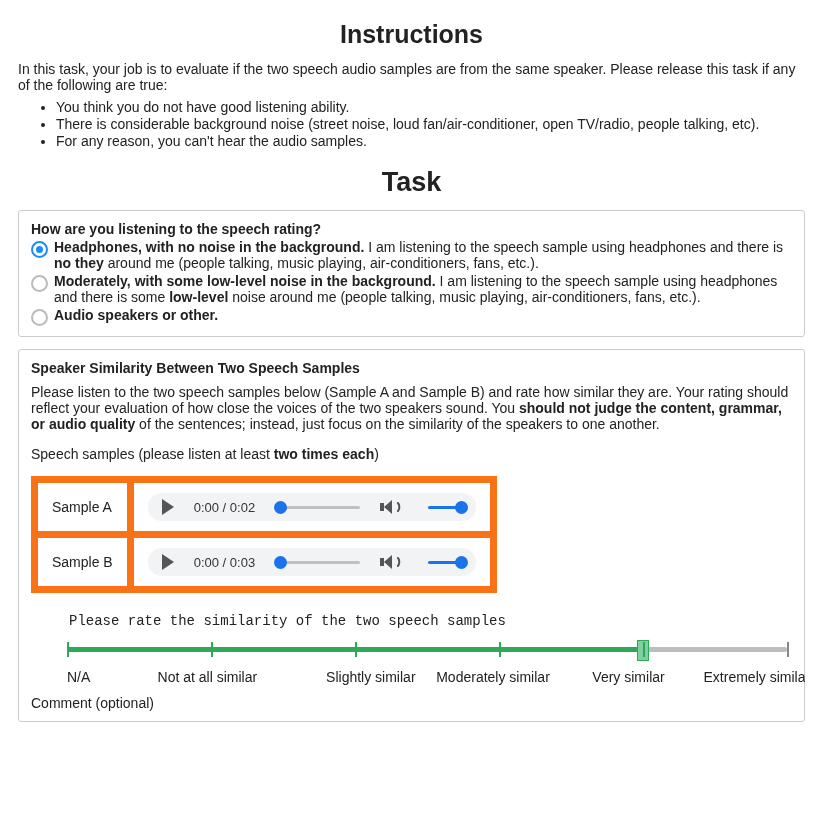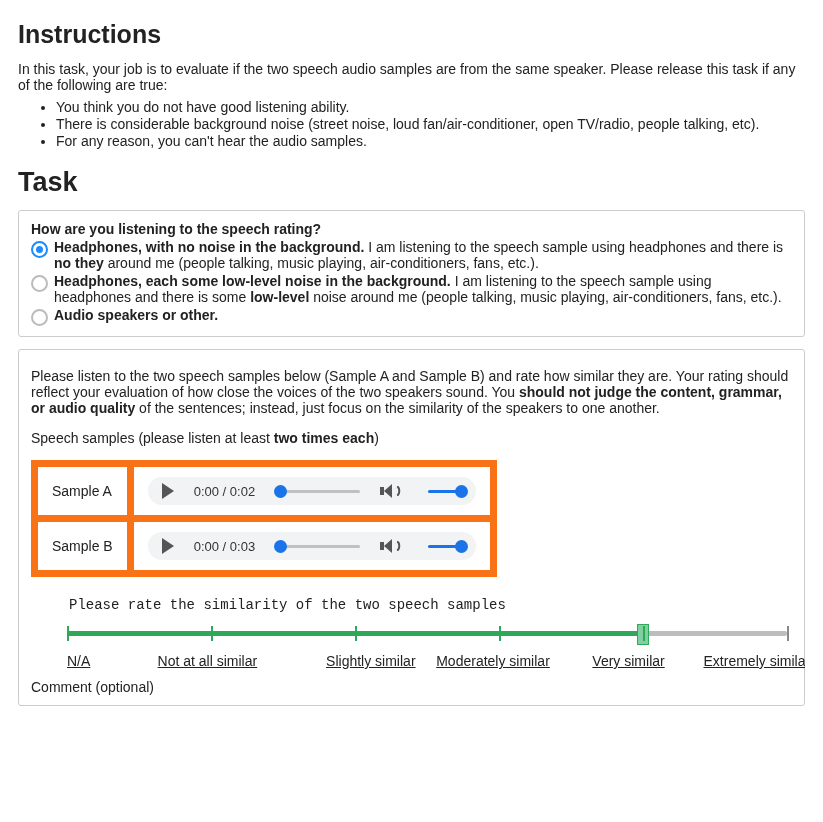--- a/index.html
+++ b/index.html
@@ -2,21 +2,21 @@
 <html><head>
 <meta charset="utf-8">
 <style>
   body {
     font-family: Arial, Helvetica, sans-serif;
     font-size: 14px;
     color: #222;
     margin: 12px 18px;
     width: 787px;
   }
-  h1, h2 { font-weight: 700; margin: 8px 0 12px; }
+  h1, h2 { font-weight: 700; margin: 8px 0 12px; text-align: center; }
   h1.instructions-head { font-size: 25px; }
   h1.task-head { font-size: 27px; margin-top: 18px; }
   .intro { margin: 6px 0 4px; }
   ul.release-list { margin: 6px 0 10px 0; padding-left: 38px; }
   ul.release-list li { margin: 1px 0; }
   .panel {
     border: 1px solid #ccc;
     padding: 10px 12px;
     border-radius: 3px;
     margin: 12px 0;
@@ -125,21 +125,21 @@
     background: #7fcfa0;
     border: 1px solid #2fa85a;
     transform: translateX(-50%);
   }
   .labels {
     display: flex;
     width: 760px;
     margin-top: 10px;
     font-size: 14px;
   }
-  .labels span { text-align: center; text-decoration: underline; }
+  .labels span { text-align: center; }
   .comment-label { margin-top: 10px; }
 </style>
 </head>
 <body>
 
 <h1 class="instructions-head">Instructions</h1>
 <p class="intro">In this task, your job is to evaluate if the two speech audio samples are from the same speaker. Please release this task if any of the following are true:</p>
 <ul class="release-list">
   <li>You think you do not have good listening ability.</li>
   <li>There is considerable background noise (street noise, loud fan/air-conditioner, open TV/radio, people talking, etc).</li>
@@ -154,33 +154,34 @@
   <div class="radio-row">
     <div class="radio selected"></div>
     <div class="radio-text">
       <b>Headphones, with no noise in the background.</b><span> I am listening to the speech sample using headphones and there is </span><b>no they</b><span> around me (people talking, music playing, air-conditioners, fans, etc.).</span>
     </div>
   </div>
 
   <div class="radio-row">
     <div class="radio"></div>
     <div class="radio-text">
-      <b>Headphones, each some low-level noise in the background.</b><span> I am listening to the speech sample using headphones and there is some </span><b>low-level</b><span> noise around me (people talking, music playing, air-conditioners, fans, etc.).</span>
+      <b>Moderately, with some low-level noise in the background.</b><span> I am listening to the speech sample using headphones and there is some </span><b>low-level</b><span> noise around me (people talking, music playing, air-conditioners, fans, etc.).</span>
     </div>
   </div>
 
   <div class="radio-row">
     <div class="radio"></div>
     <div class="radio-text">
       <b>Audio speakers or other.</b>
     </div>
   </div>
 </div>
 
 <div class="panel">
+  <div class="section-title">Speaker Similarity Between Two Speech Samples</div>
   <p class="section-desc">
     <span>Please listen to the two speech samples below (Sample A and Sample B) and rate how similar they are. Your rating should reflect your evaluation of how close the voices of the two speakers sound. You </span><b>should not judge the content, grammar, or audio quality</b><span> of the sentences; instead, just focus on the similarity of the speakers to one another.</span>
   </p>
   <p>
     <span>Speech samples (please listen at least </span><b>two times each</b><span>)</span>
   </p>
 
   <table class="samples">
     <tbody>
         <tr>

